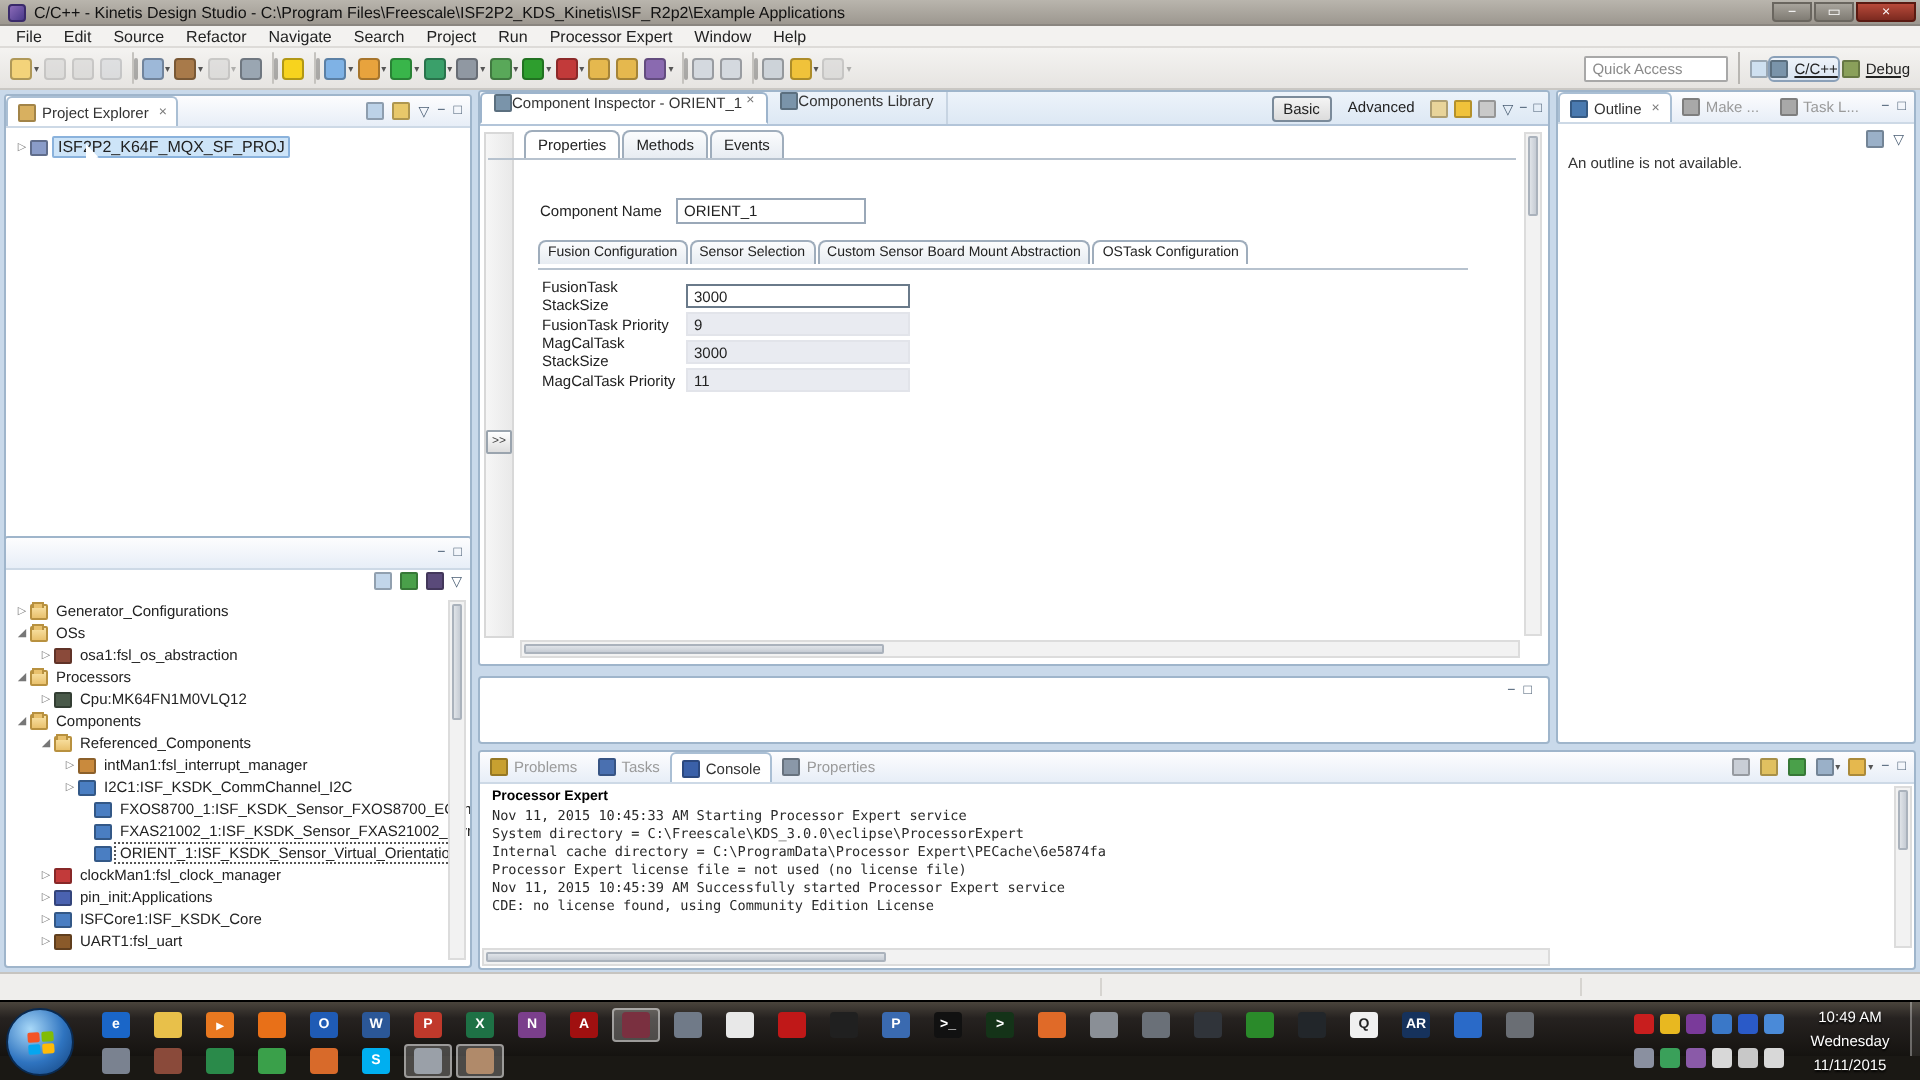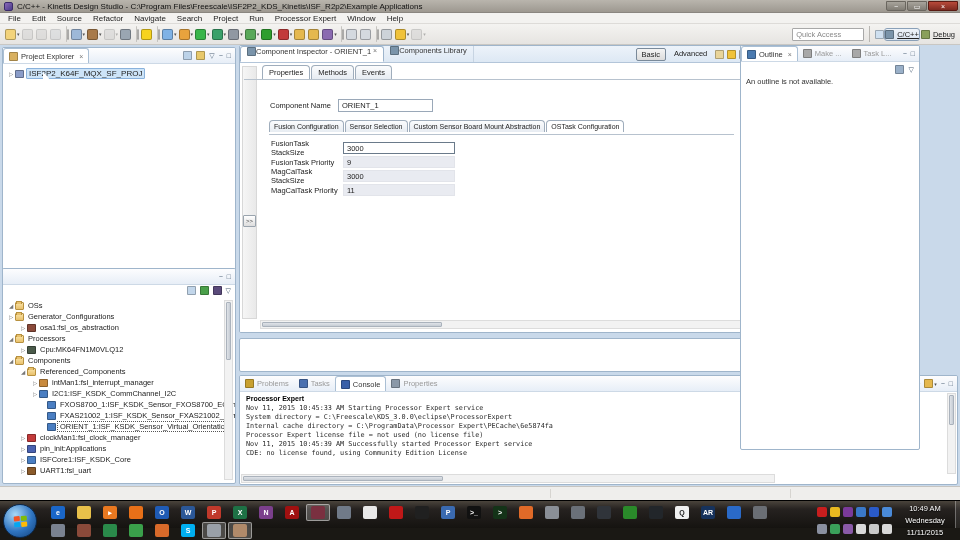--- a/index.html
+++ b/index.html
@@ -336,29 +336,29 @@
       <span class="mini" style="background: rgb(194, 214, 234);"></span>
           <span class="mini" style="background: rgb(74, 160, 74);"></span>
           <span class="mini" style="background: rgb(90, 74, 122);"></span>
         </span>
       <span class="chrome-glyph">▽</span>
     </div>
     <div class="tree" style="top:31px">
 
     <div class="tree-row">
         <span class="indent" style="width: 2px;"></span>
+        <span class="twisty">▷</span>
+        <span class="ticon folder" style="background: rgb(240, 204, 122);"></span>
+        <span class="tlabel">Generator_Configurations</span>
+      </div>
+        <div class="tree-row">
+        <span class="indent" style="width: 2px;"></span>
         <span class="twisty">◢</span>
         <span class="ticon folder" style="background: rgb(240, 204, 122);"></span>
         <span class="tlabel">OSs</span>
-      </div>
-        <div class="tree-row">
-        <span class="indent" style="width: 2px;"></span>
-        <span class="twisty">▷</span>
-        <span class="ticon folder" style="background: rgb(240, 204, 122);"></span>
-        <span class="tlabel">Generator_Configurations</span>
       </div>
         <div class="tree-row">
         <span class="indent" style="width: 14px;"></span>
         <span class="twisty">▷</span>
         <span class="ticon" style="background: rgb(138, 74, 58);"></span>
         <span class="tlabel">osa1:fsl_os_abstraction</span>
       </div>
         <div class="tree-row">
         <span class="indent" style="width: 2px;"></span>
         <span class="twisty">◢</span>
@@ -589,21 +589,21 @@
         </div>
     </div>
     <div class="vscroll" style="right:1px;top:17px;bottom:10px">
       <div class="vthumb" style="top:1px;height:30px"></div>
     </div>
     <div class="hscroll" style="left:1px;bottom:1px;width:534px">
       <div class="hthumb" style="left:1px;width:200px"></div>
     </div>
   </div>
 
-  <div class="panel" style="left:740px;top:0;width:180px;height:405px">
+  <div class="panel" style="left:778px;top:0;width:180px;height:327px">
     <div class="view-header">
       <span class="view-tab sel">
         <span class="mini" style="background:#4a7ab0"></span>
         <span>Outline</span>
         <span class="tab-close">×</span>
       </span>
       <span class="view-tab dis">
         <span class="mini" style="background:#a8a8a8"></span>
         <span>Make ...</span>
       </span>

